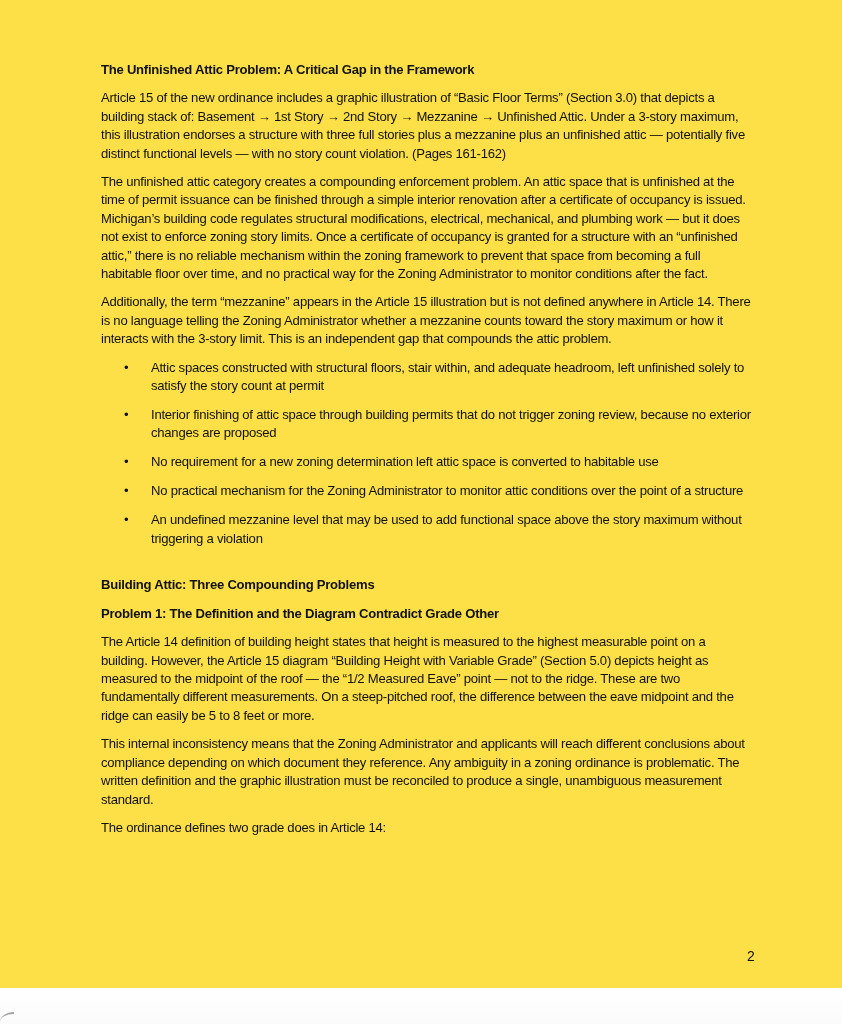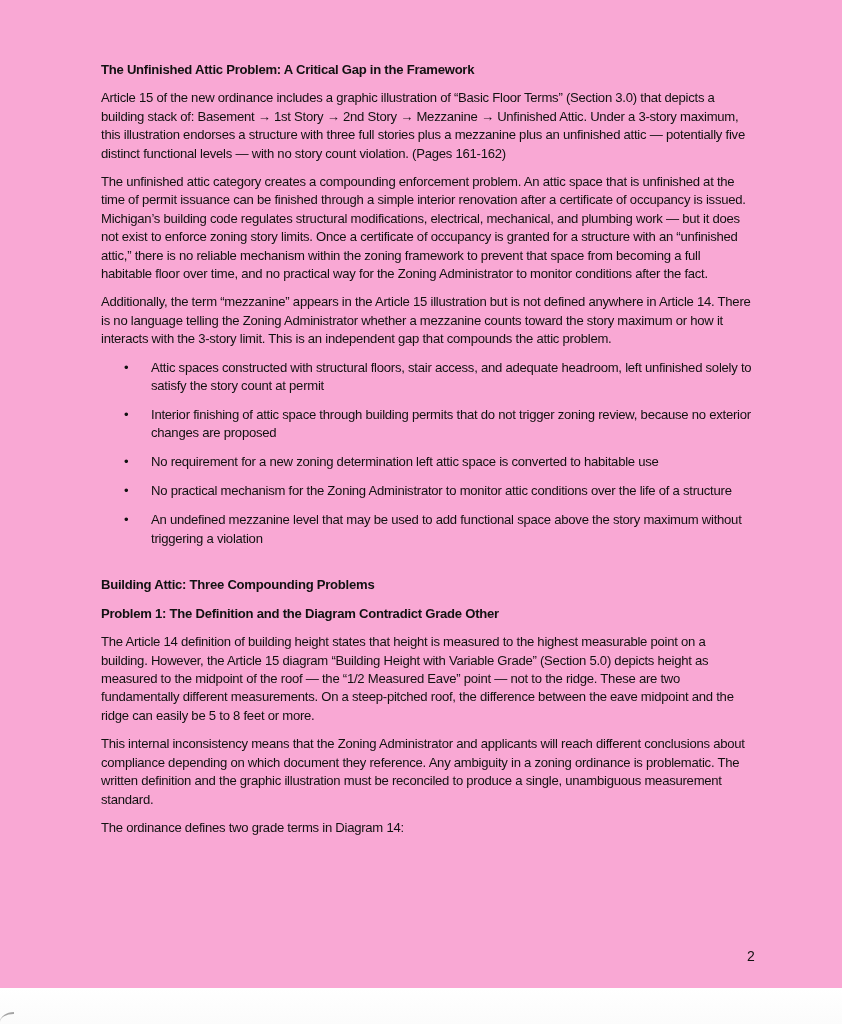--- a/index.html
+++ b/index.html
@@ -14,21 +14,21 @@
       overflow: hidden;
       font-family: "Liberation Sans", sans-serif;
       color: #111111;
     }
     .page {
       position: absolute;
       left: 0;
       top: 0;
       width: 842px;
       height: 1024px;
-      background: #f9a8d4;
+      background: #fde047;
     }
     .page-bottom-shade {
       position: absolute;
       left: 0;
       right: 0;
       bottom: 0;
       height: 36px;
       background: linear-gradient(to bottom, #ffffff 0%, #fbfbfb 100%);
     }
     .corner-curl {
@@ -91,48 +91,48 @@
   <div class="content">
 
     <div class="heading">The Unfinished Attic Problem: A Critical Gap in the Framework</div>
     <p>Article 15 of the new ordinance includes a graphic illustration of “Basic Floor Terms” (Section 3.0) that depicts a building stack of: Basement → 1st Story → 2nd Story → Mezzanine → Unfinished Attic. Under a 3-story maximum, this illustration endorses a structure with three full stories plus a mezzanine plus an unfinished attic — potentially five distinct functional levels — with no story count violation. (Pages 161-162)</p>
     <p>The unfinished attic category creates a compounding enforcement problem. An attic space that is unfinished at the time of permit issuance can be finished through a simple interior renovation after a certificate of occupancy is issued. Michigan’s building code regulates structural modifications, electrical, mechanical, and plumbing work — but it does not exist to enforce zoning story limits. Once a certificate of occupancy is granted for a structure with an “unfinished attic,” there is no reliable mechanism within the zoning framework to prevent that space from becoming a full habitable floor over time, and no practical way for the Zoning Administrator to monitor conditions after the fact.</p>
     <p>Additionally, the term “mezzanine” appears in the Article 15 illustration but is not defined anywhere in Article 14. There is no language telling the Zoning Administrator whether a mezzanine counts toward the story maximum or how it interacts with the 3-story limit. This is an independent gap that compounds the attic problem.</p>
 
     <ul class="bullets">
       <li>
         <span class="bullet">•</span>
-        <span>Attic spaces constructed with structural floors, stair access, and adequate headroom, left unfinished solely to satisfy the story count at permit</span>
+        <span>Attic spaces constructed with structural floors, stair within, and adequate headroom, left unfinished solely to satisfy the story count at permit</span>
       </li>
       <li>
         <span class="bullet">•</span>
         <span>Interior finishing of attic space through building permits that do not trigger zoning review, because no exterior changes are proposed</span>
       </li>
       <li>
         <span class="bullet">•</span>
         <span>No requirement for a new zoning determination left attic space is converted to habitable use</span>
       </li>
       <li>
         <span class="bullet">•</span>
-        <span>No practical mechanism for the Zoning Administrator to monitor attic conditions over the life of a structure</span>
+        <span>No practical mechanism for the Zoning Administrator to monitor attic conditions over the point of a structure</span>
       </li>
       <li>
         <span class="bullet">•</span>
         <span>An undefined mezzanine level that may be used to add functional space above the story maximum without triggering a violation</span>
       </li>
     </ul>
 
     <div class="section-gap"></div>
 
     <div class="heading">Building Attic: Three Compounding Problems</div>
 
     <div class="heading">Problem 1: The Definition and the Diagram Contradict Grade Other</div>
     <p>The Article 14 definition of building height states that height is measured to the highest measurable point on a building. However, the Article 15 diagram “Building Height with Variable Grade” (Section 5.0) depicts height as measured to the midpoint of the roof — the “1/2 Measured Eave” point — not to the ridge. These are two fundamentally different measurements. On a steep-pitched roof, the difference between the eave midpoint and the ridge can easily be 5 to 8 feet or more.</p>
     <p>This internal inconsistency means that the Zoning Administrator and applicants will reach different conclusions about compliance depending on which document they reference. Any ambiguity in a zoning ordinance is problematic. The written definition and the graphic illustration must be reconciled to produce a single, unambiguous measurement standard.</p>
 
-    <p>The ordinance defines two grade terms in Diagram 14:</p>
+    <p>The ordinance defines two grade does in Article 14:</p>
   </div>
 
   <div class="page-number">2</div>
 
   <div class="page-bottom-shade"></div>
   <div class="corner-curl"></div>
 </div>
 
 </body></html>

